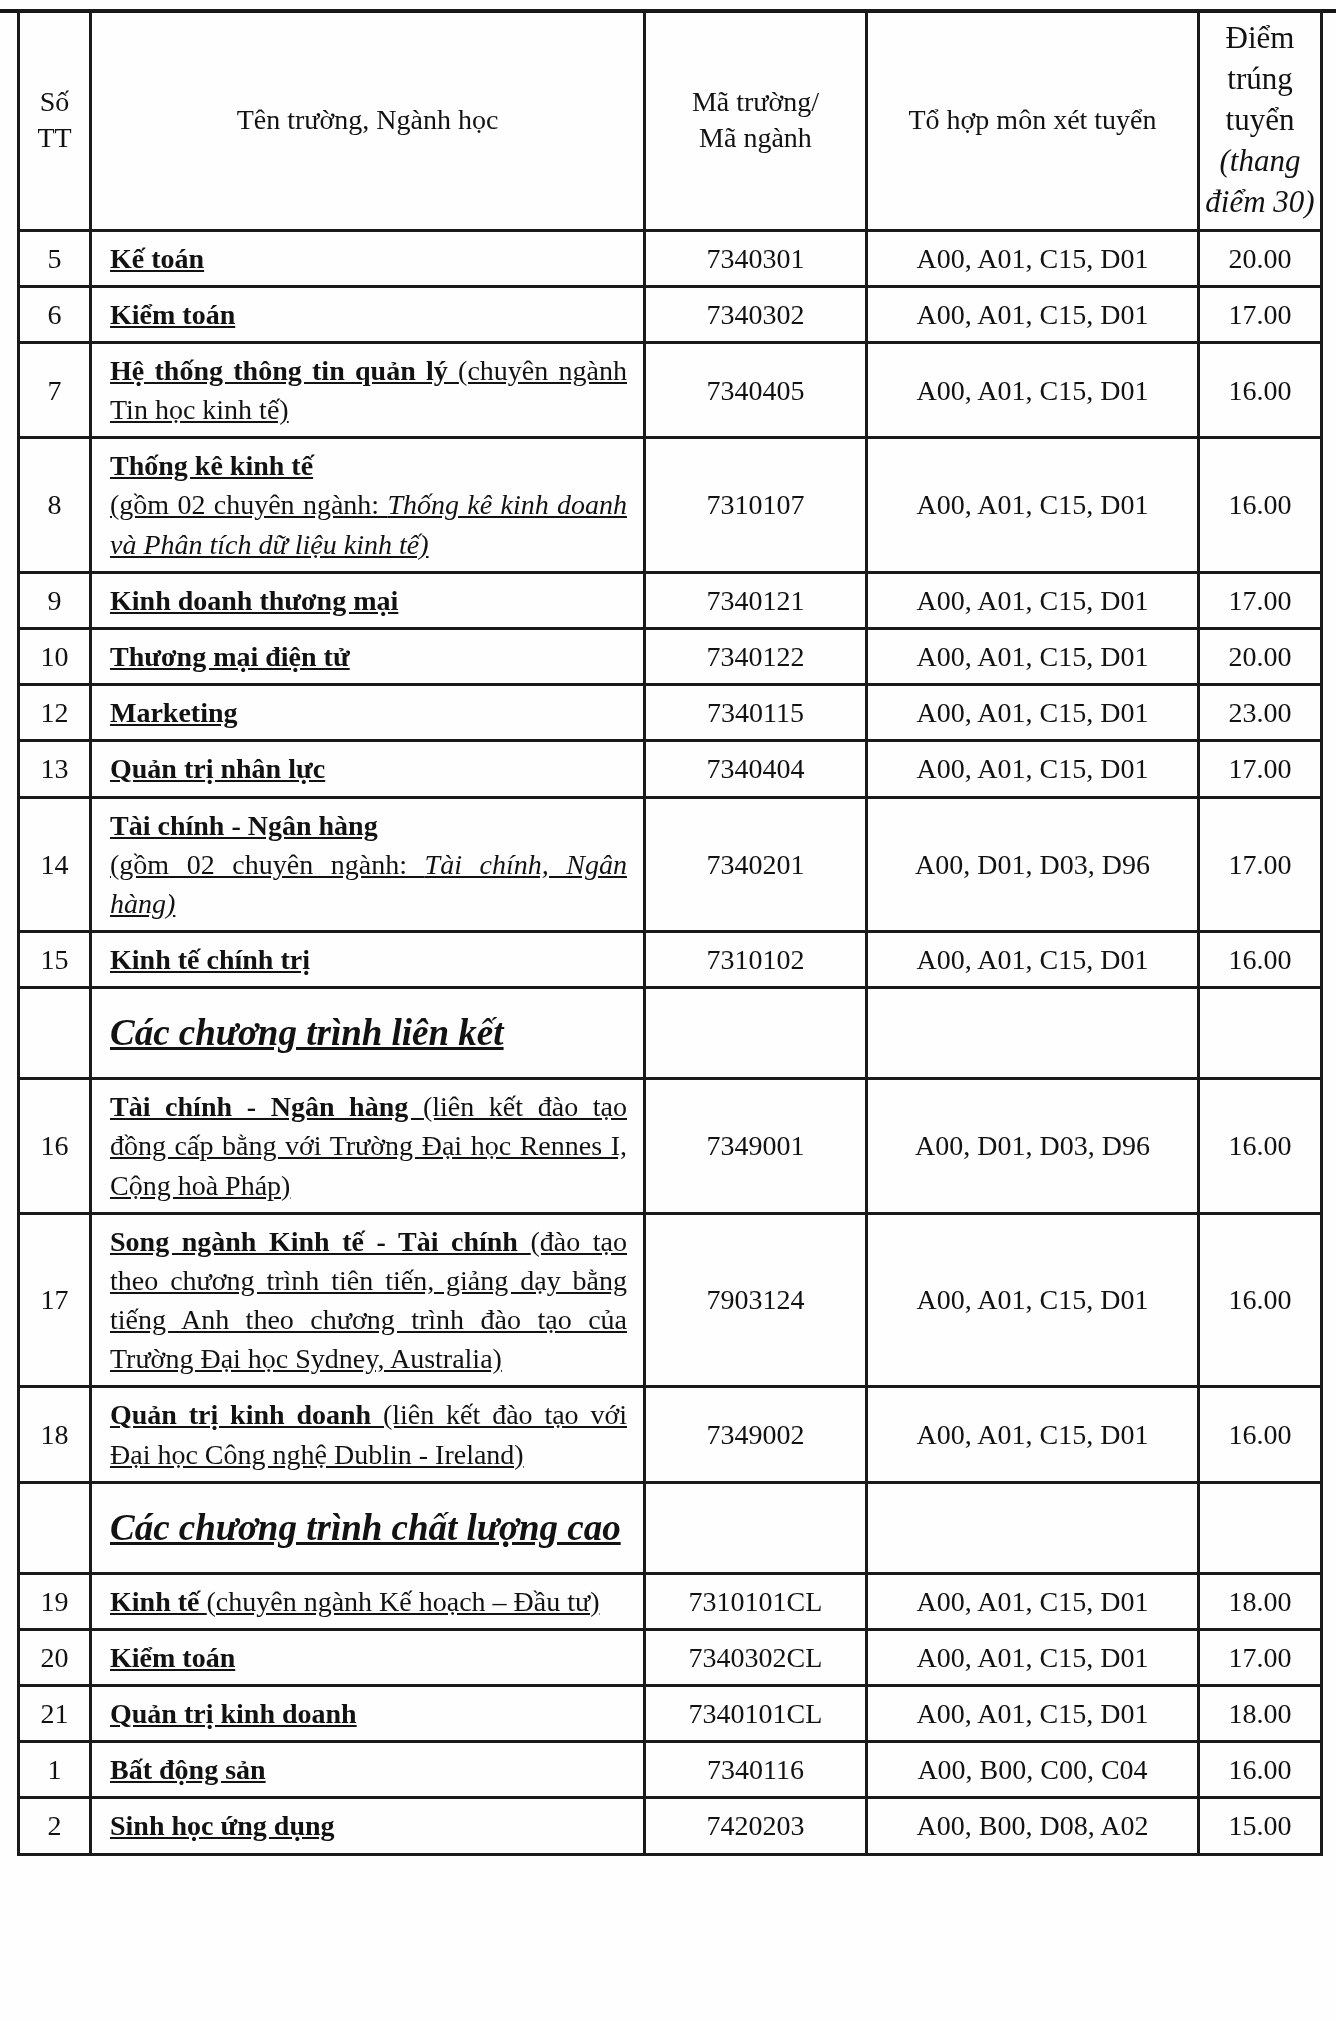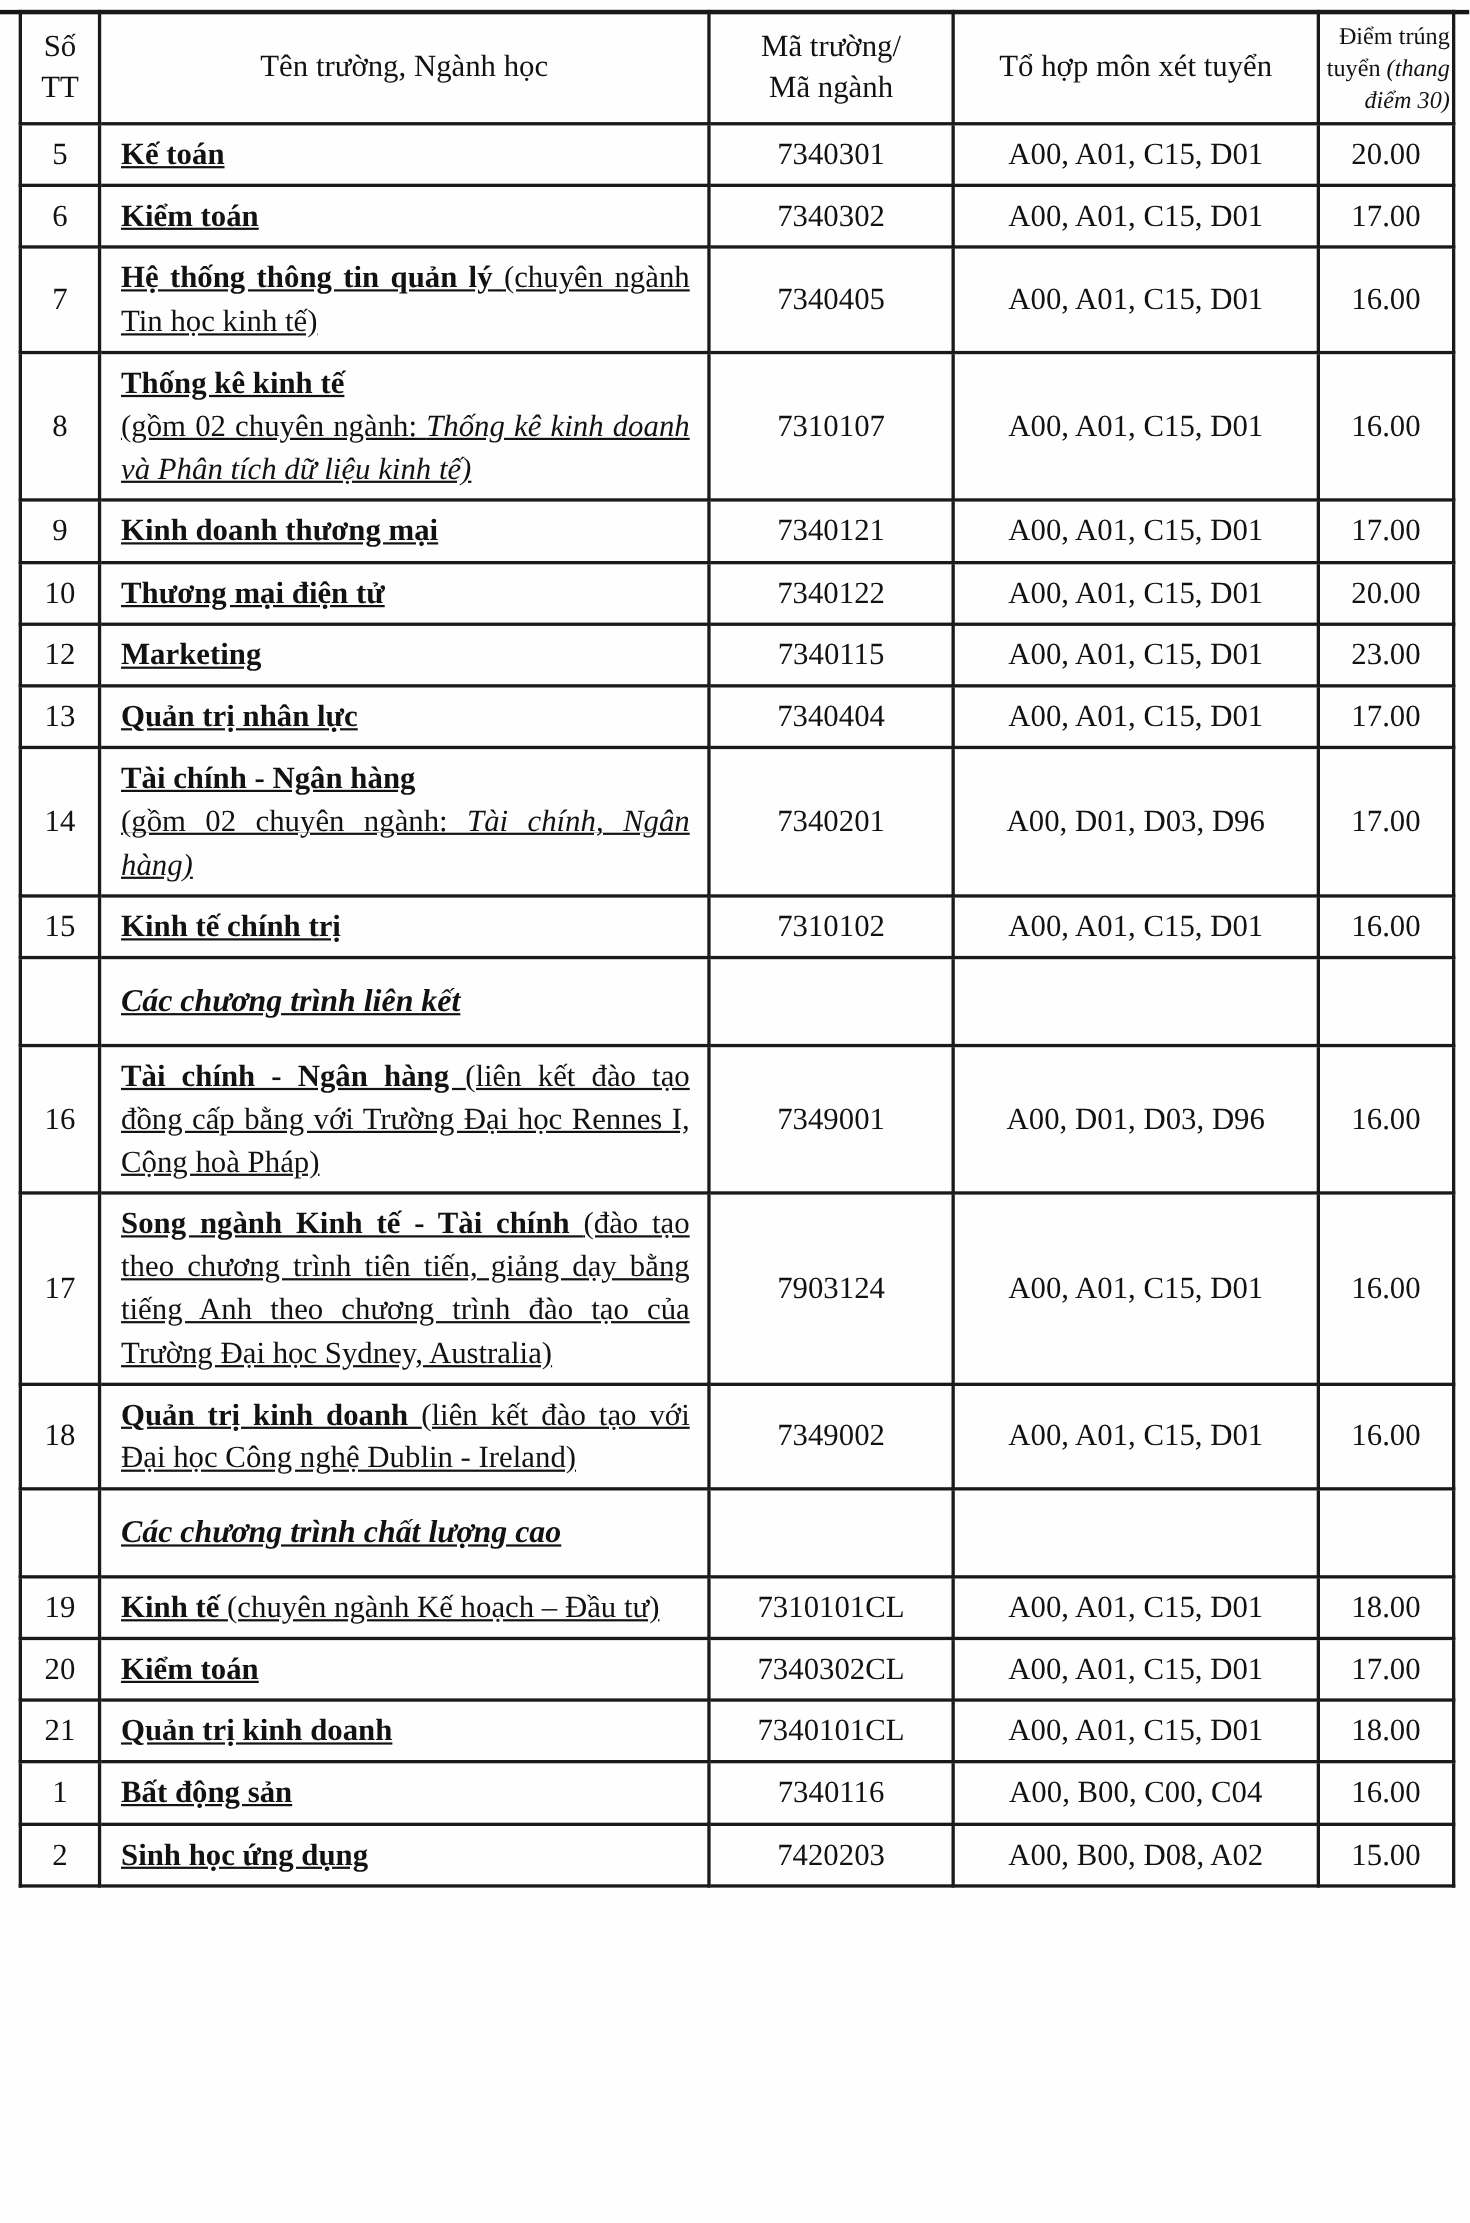--- a/index.html
+++ b/index.html
@@ -2,31 +2,31 @@
 <html><head>
 <meta charset="utf-8">
 <style>
   html,body{margin:0;padding:0;background:#ffffff;}
   body{width:1336px;height:2021px;font-family:"Liberation Serif",serif;color:#121212;}
   .page{position:relative;width:1336px;height:2021px;background:#fefefe;overflow:hidden;}
   .top-rule{position:absolute;left:0;top:9px;width:1336px;height:4px;background:#151515;}
   table.tbl{position:absolute;left:17px;top:9px;width:1303px;border-collapse:collapse;table-layout:fixed;}
   th,td{border:3px solid #1a1a1a;}
   thead th{font-weight:normal;font-size:28px;line-height:1.3;text-align:center;vertical-align:middle;padding:6px 4px;}
-  thead th.h-score{font-size:22px;padding:6px 2px;line-height:1.32;overflow:visible;text-align:right;}
+  thead th.h-score{font-size:31px;padding:6px 2px;line-height:1.32;overflow:visible;}
   .pre{white-space:pre-line;}
   .it{font-style:italic;}
   .b{font-weight:bold;}
   tbody td{font-size:28px;line-height:1.4;vertical-align:middle;}
   td.c-stt{text-align:center;padding:7px 2px;}
   td.c-name{text-align:justify;padding:7px 16px 7px 18px;text-decoration:underline;}
   td.c-code{text-align:center;padding:7px 4px;}
   td.c-combo{text-align:center;padding:7px 6px;}
   td.c-score{text-align:center;padding:7px 2px;}
-  tr.section td.c-name{padding:18px 16px 18px 18px;font-size:29px;}
+  tr.section td.c-name{padding:18px 16px 18px 18px;font-size:37px;}
   tr.school td.c-name{text-align:center;padding:14px 10px;}
   tr.school td.c-code{font-weight:bold;}
 </style>
 </head>
 <body>
 
 <div class="page">
   <div class="top-rule"></div>
   <table class="tbl">
     <colgroup>

